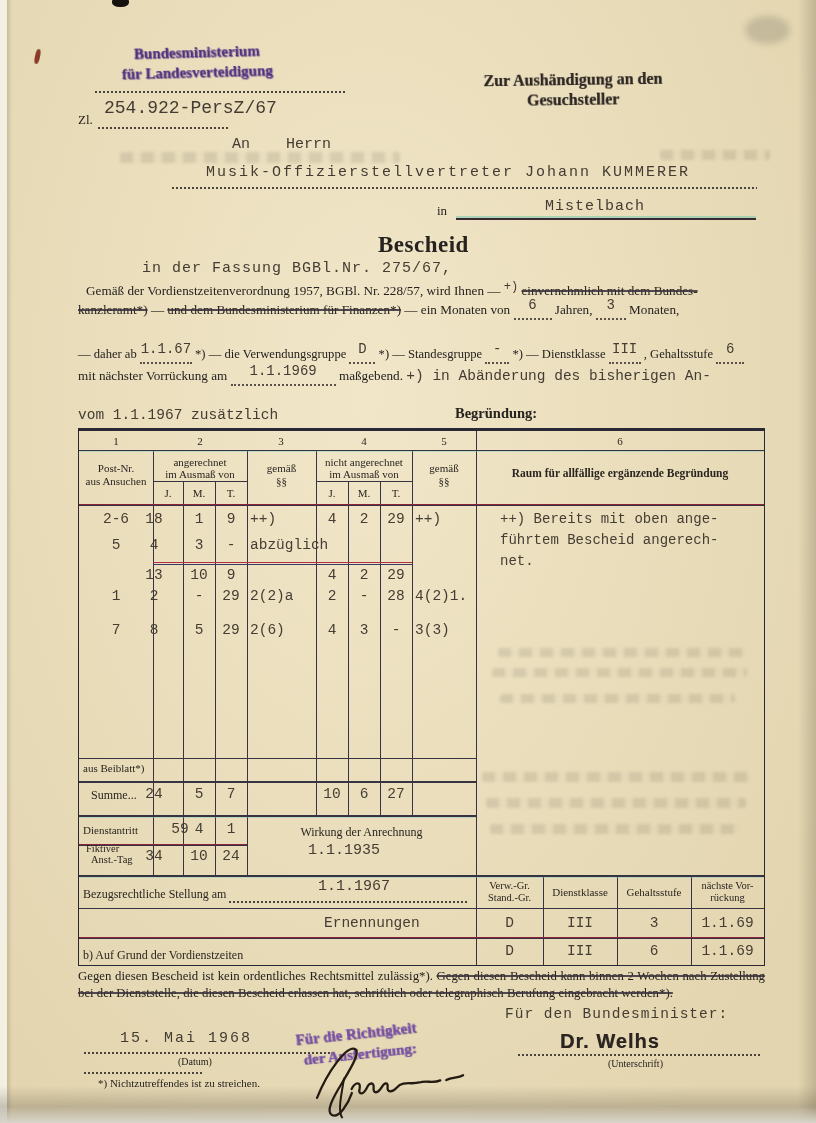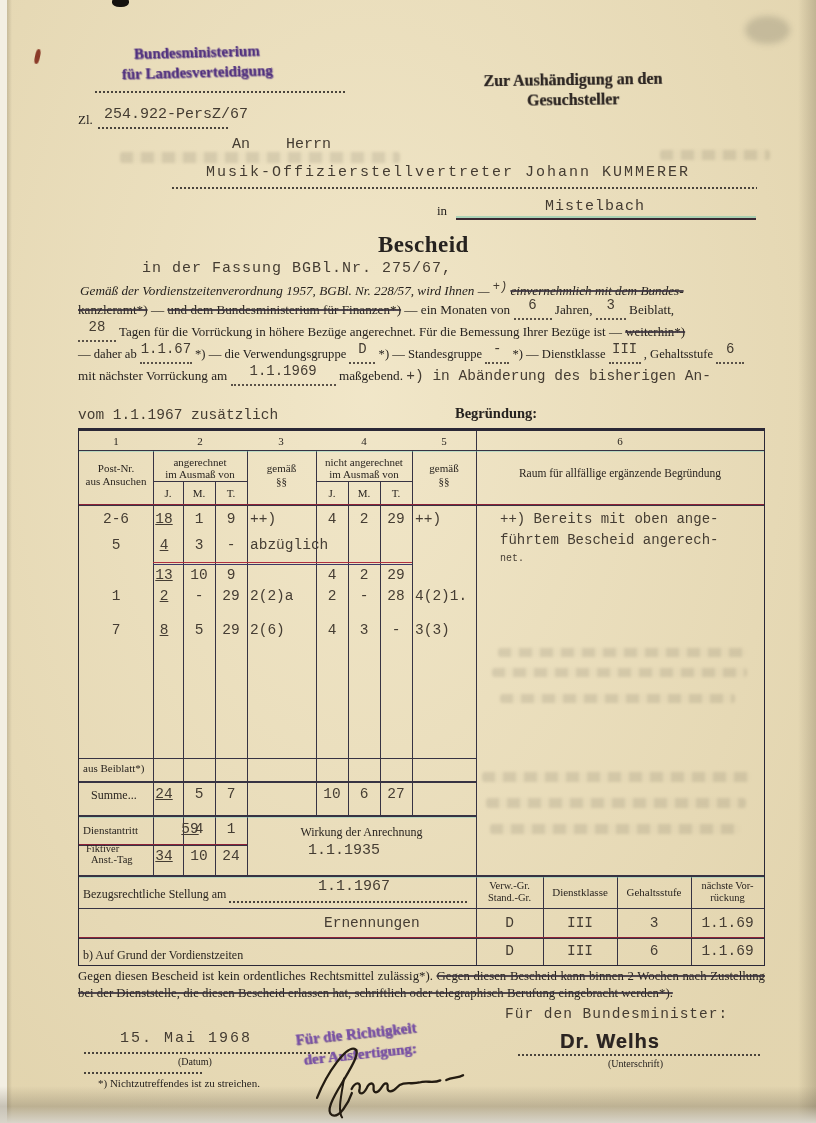--- a/index.html
+++ b/index.html
@@ -25,21 +25,21 @@
   .hl{position:absolute;height:1px;background:#373343;}
   .thk{height:2px;}
   .cyan{box-shadow:0 1px 0 rgba(110,205,195,.4);}
   .red2{position:absolute;height:3px;background:linear-gradient(to bottom,#b03040 0 1px,rgba(0,0,0,0) 1px 2px,#3c3866 2px 3px);}
   .redthin{position:absolute;height:2px;background:linear-gradient(to bottom,#8d2338 0 1px,#373343 1px 2px);}
   #tbl{position:absolute;left:78px;top:428px;width:685px;height:534px;
        border:1.6px solid #2b2836;border-top-width:3px;box-sizing:content-box;}
   .row{position:absolute;left:0;width:100%;height:20px;}
   .tc{position:absolute;font:14.5px/1.2 "Liberation Mono","DejaVu Sans Mono",monospace;color:#453d33;text-align:center;}
   .th{position:absolute;font:11px/1.15 "Liberation Serif",serif;color:#2a2520;text-align:center;white-space:nowrap;}
-  .cp{left:0;width:74px;} .cj{left:70px;width:30px;text-decoration:underline;} .cm{left:104px;width:32px;} .ct{left:136px;width:32px;}
+  .cp{left:0;width:74px;} .cj{left:60px;width:30px;} .cm{left:104px;width:32px;} .ct{left:136px;width:32px;}
   .cg{left:171px;width:100px;text-align:left;}
   .cj2{left:237px;width:32px;} .cm2{left:269px;width:32px;} .ct2{left:301px;width:32px;}
   .cg2{left:336px;width:62px;text-align:left;}
   .rv1{left:397px;width:67px;} .rv2{left:464px;width:74px;} .rv3{left:538px;width:74px;} .rv4{left:612px;width:73px;}
   .stamp-purple{color:#50307f;font-weight:bold;filter:blur(.35px);text-shadow:.7px .5px .8px rgba(80,48,127,.75);}
   .stamp-black{color:#2b2421;font-weight:bold;filter:blur(.2px);text-shadow:.4px .4px .5px rgba(43,36,33,.6);}
   .smudge{position:absolute;filter:blur(1.6px);border-radius:3px;
       background:repeating-linear-gradient(90deg,rgba(108,102,84,.17) 0 13px,rgba(108,102,84,.02) 13px 21px);}
   .bodyline{position:absolute;white-space:nowrap;font-size:13.2px;color:#26221f;}
 </style>
@@ -68,54 +68,49 @@
     <div>Bundesministerium</div>
     <div>für Landesverteidigung</div>
   </div>
 
   <div class="t stamp-black" style="left:448px;top:70px;width:250px;text-align:center;font-size:16px;transform:rotate(-.8deg);line-height:1.25;">
     <div>Zur Aushändigung an den</div>
     <div>Gesuchsteller</div>
   </div>
 
   <div class="dot" style="left:95px;top:91px;width:252px;"></div>
-  <div class="t mono" style="left:104px;top:106px;font-size:15px;">254.922-PersZ/67</div>
+  <div class="t mono" style="left:104px;top:98px;font-size:18px;">254.922-PersZ/67</div>
   <div class="t" style="left:78px;top:112px;font-size:13px;">Zl.</div>
   <div class="dot" style="left:98px;top:127px;width:132px;"></div>
 
   <div class="t mono" style="left:232px;top:136px;font-size:15px;">An</div>
   <div class="t mono" style="left:286px;top:136px;font-size:15px;">Herrn</div>
   <div class="t mono" style="left:206px;top:164px;font-size:15px;letter-spacing:2px;">Musik-Offizierstellvertreter Johann KUMMERER</div>
   <div class="dot" style="left:172px;top:187px;width:585px;"></div>
   <div class="t" style="left:437px;top:203px;font-size:13px;">in</div>
   <div class="t mono" style="left:545px;top:198px;font-size:15px;letter-spacing:1px;">Mistelbach</div>
   <div class="solidline" style="left:456px;top:218px;width:300px;"></div>
 
   <div class="t" style="left:378px;top:232px;font-size:23px;font-weight:bold;letter-spacing:.5px;">Bescheid</div>
   <div class="t mono" style="left:142px;top:260px;font-size:15px;letter-spacing:1px;">in der Fassung BGBl.Nr. 275/67,</div>
 
-  <div class="bodyline" style="left:80px;top:280px;font-style:italic;">
+  <div class="bodyline" style="left:86px;top:280px;">
     <span>Gemäß der Vordienstzeitenverordnung 1957, BGBl. Nr. 228/57, wird Ihnen —</span>
     <span class="mono sup">+)</span>
     <span class="xd">einvernehmlich mit dem Bundes-</span>
   </div>
   <div class="bodyline" style="left:78px;top:302px;">
     <span class="xd">kanzleramt*)</span>
     <span>—</span>
     <span class="xd">und dem Bundesministerium für Finanzen*)</span>
     <span>— ein Monaten von</span>
     <span class="blank" style="width:38px;"><span class="v">6</span></span>
     <span>Jahren,</span>
     <span class="blank" style="width:30px;"><span class="v">3</span></span>
-    <span>Beiblatt,</span>
-  </div>
-  <div class="bodyline" style="left:78px;top:324px;font-size:13px;">
-    <span class="blank" style="width:38px;"><span class="v">28</span></span>
-    <span>Tagen für die Vorrückung in höhere Bezüge angerechnet. Für die Bemessung Ihrer Bezüge ist —</span>
-    <span class="xd">weiterhin*)</span>
+    <span>Monaten,</span>
   </div>
   <div class="bodyline" style="left:78px;top:346px;font-size:12.6px;">
     <span>— daher ab</span>
     <span class="blank" style="width:52px;"><span class="v">1.1.67</span></span>
     <span>*) — die Verwendungsgruppe</span>
     <span class="blank" style="width:26px;"><span class="v">D</span></span>
     <span>*) — Standesgruppe</span>
     <span class="blank" style="width:24px;"><span class="v">-</span></span>
     <span>*) — Dienstklasse</span>
     <span class="blank" style="width:32px;"><span class="v">III</span></span>
@@ -169,21 +164,21 @@
     <span class="th" style="left:0;top:31px;width:74px;">Post-Nr.</span>
     <span class="th" style="left:0;top:44px;width:74px;">aus Ansuchen</span>
     <span class="th" style="left:74px;top:25px;width:94px;">angerechnet</span>
     <span class="th" style="left:74px;top:37px;width:94px;">im Ausmaß von</span>
     <span class="th" style="left:168px;top:31px;width:69px;">gemäß</span>
     <span class="th" style="left:168px;top:44px;width:69px;">§§</span>
     <span class="th" style="left:237px;top:25px;width:96px;">nicht angerechnet</span>
     <span class="th" style="left:237px;top:37px;width:96px;">im Ausmaß von</span>
     <span class="th" style="left:333px;top:31px;width:64px;">gemäß</span>
     <span class="th" style="left:333px;top:44px;width:64px;">§§</span>
-    <span class="th" style="left:397px;top:36px;width:288px;font-size:11.5px;">Raum für allfällige ergänzende Begründung</span>
+    <span class="th" style="left:397px;top:36px;width:288px;font-size:11.5px;font-weight:bold;">Raum für allfällige ergänzende Begründung</span>
     <span class="th" style="left:74px;top:56px;width:30px;">J.</span>
     <span class="th" style="left:104px;top:56px;width:32px;">M.</span>
     <span class="th" style="left:136px;top:56px;width:32px;">T.</span>
     <span class="th" style="left:237px;top:56px;width:32px;">J.</span>
     <span class="th" style="left:269px;top:56px;width:32px;">M.</span>
     <span class="th" style="left:301px;top:56px;width:32px;">T.</span>
 
     <div class="row" style="top:80px;">
       <span class="tc cp">2-6</span>
       <span class="tc cj">18</span>
@@ -228,21 +223,21 @@
       <span class="tc ct">29</span>
       <span class="tc cg">2(6)</span>
       <span class="tc cj2">4</span>
       <span class="tc cm2">3</span>
       <span class="tc ct2">-</span>
       <span class="tc cg2">3(3)</span>
     </div>
 
     <span class="tc" style="left:421px;top:80px;width:262px;text-align:left;font-size:14px;">++) Bereits mit oben ange-</span>
     <span class="tc" style="left:421px;top:101px;width:262px;text-align:left;font-size:14px;">führtem Bescheid angerech-</span>
-    <span class="tc" style="left:421px;top:122px;width:262px;text-align:left;font-size:10px;">net.</span>
+    <span class="tc" style="left:421px;top:122px;width:262px;text-align:left;font-size:14px;">net.</span>
 
     <span class="th" style="left:4px;top:331px;width:70px;text-align:left;">aus Beiblatt*)</span>
     <span class="th" style="left:12px;top:358px;width:60px;text-align:left;font-size:12px;">Summe...</span>
     <span class="tc cj" style="top:355px;">24</span>
     <span class="tc cm" style="top:355px;">5</span>
     <span class="tc ct" style="top:355px;">7</span>
     <span class="tc cj2" style="top:355px;">10</span>
     <span class="tc cm2" style="top:355px;">6</span>
     <span class="tc ct2" style="top:355px;">27</span>
 

